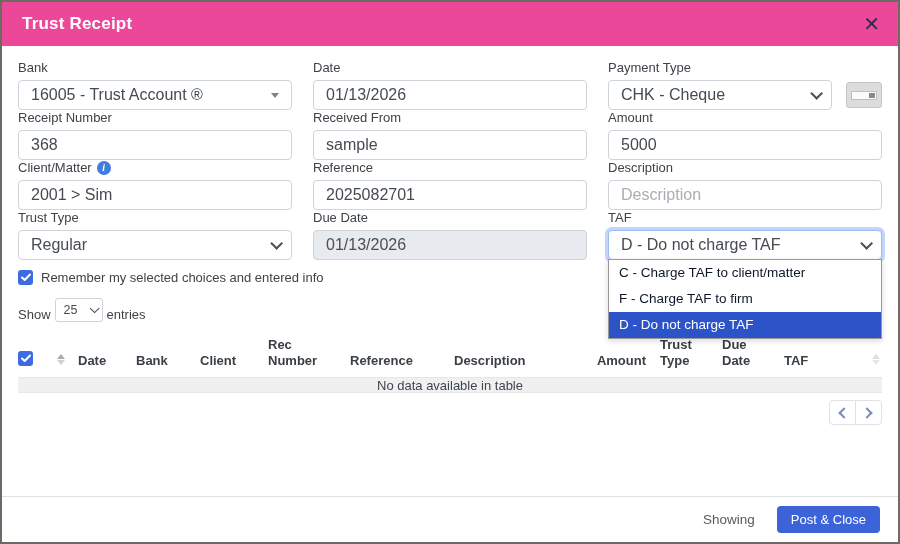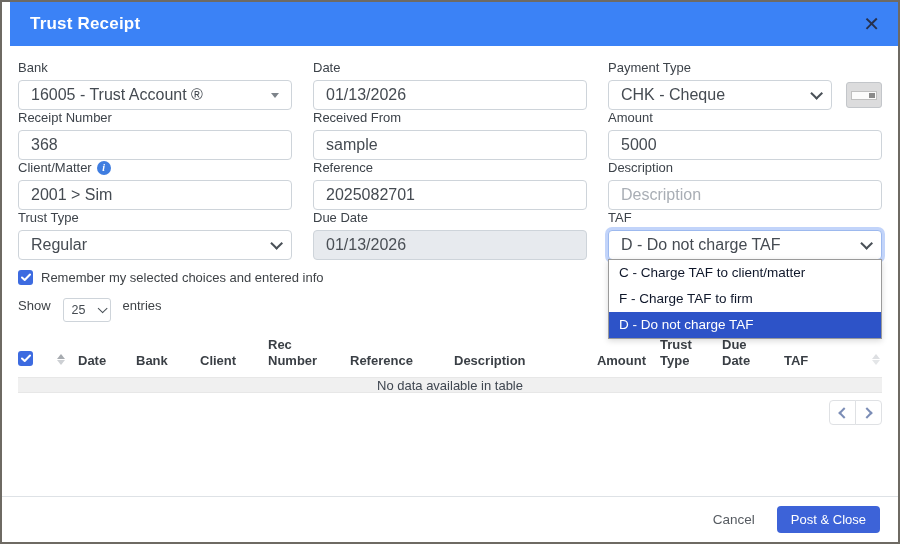--- a/index.html
+++ b/index.html
@@ -11,24 +11,23 @@
   .modal {
     width:900px; height:544px;
     background:#ffffff;
     border:2px solid #6e6a63;
     display:flex; flex-direction:column;
     overflow:hidden;
   }
   
   .modal-header {
     height:44px; flex:0 0 44px;
-    background:#3b82f6;
+    background:#ec4899;
     display:flex; align-items:center; justify-content:space-between;
     padding:0 18px 0 20px;
-    margin-left:8px;
   }
   .modal-title { color:#fff; font-size:17px; font-weight:700; letter-spacing:.2px; }
   .close-x { color:#26304d; font-size:20px; font-weight:400; cursor:pointer; line-height:1; }
   
   .modal-body { flex:1 1 auto; padding:14px 16px 0 16px; position:relative; }
   .form-grid {
     display:grid;
     grid-template-columns:1fr 1fr 1fr;
     column-gap:21px;
   }
@@ -99,21 +98,21 @@
   
   .checkbox {
     width:15px; height:15px; border-radius:3px;
     background:#3d6be0; flex:0 0 15px;
     display:inline-flex; align-items:center; justify-content:center;
     cursor:pointer;
   }
   .checkbox svg { display:block; }
   .remember-row { margin-top:10px; display:flex; align-items:center; gap:8px; }
   .remember-row .rlabel { font-size:13px; color:#3f4347; }
-  .show-row { margin-top:13px; display:flex; align-items:flex-start; gap:12px; font-size:13px; color:#3f4347; }
+  .show-row { margin-top:13px; display:flex; align-items:flex-end; gap:4px; font-size:13px; color:#3f4347; }
   .mini-select {
     width:48px; height:24px;
     border:1px solid #ced4da; border-radius:3px;
     display:flex; align-items:center; justify-content:space-between;
     padding:0 6px 0 8px; font-size:12.5px; color:#454b52; cursor:pointer;
   }
   .mini-select .chev { width:7px; height:7px; border-width:1.5px; flex-basis:7px; }
   
   .grid-header {
     margin-top:15px;
@@ -315,16 +314,16 @@
           <span class="pg-chev left"></span>
         </div>
         <div class="pg-btn next">
           <span class="pg-chev right"></span>
         </div>
       </div>
     </div>
   </div>
 
   <div class="modal-footer">
-    <button class="btn-cancel">Cancel</button>
+    <button class="btn-cancel">Showing</button>
     <button class="btn-primary">Post &amp; Close</button>
   </div>
 </div>
 
 </body></html>

